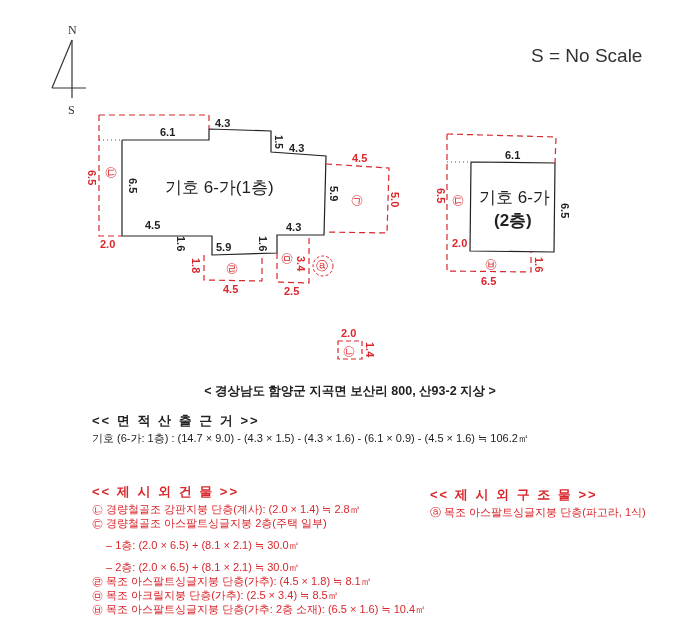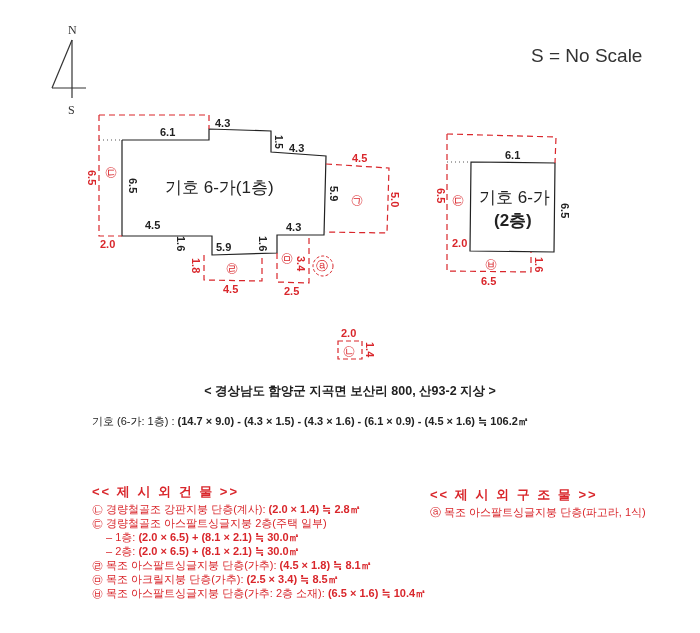--- a/index.html
+++ b/index.html
@@ -11,22 +11,22 @@
   .lbl { font-family:"Liberation Sans","DejaVu Sans",sans-serif; font-size:17px; fill:#222; }
   .circ { font-family:"DejaVu Sans",sans-serif; font-size:12px; fill:#d9262b; }
   .ns { font-family:"Liberation Serif",serif; font-size:12px; fill:#333; }
   .scale { position:absolute; left:531px; top:45px; font-size:19px; color:#333; }
   .address { position:absolute; left:0; width:700px; top:383px; text-align:center; font-size:12.5px; font-weight:bold; color:#222; }
   .sec { position:absolute; font-size:11px; line-height:14px; }
   .sec .title { font-weight:bold; font-size:13px; letter-spacing:2px; margin-bottom:3px; }
   .black { color:#222; }
   .red { color:#d9262b; }
   .row { white-space:nowrap; }
-  .row .b { font-weight:bold; }
-  .indent { padding-left:14px; }
+  .row .b { font-weight:normal; }
+  .indent { padding-left:14px;margin-top:8px; }
 </style>
 </head>
 <body>
 
 <svg id="drawing" viewBox="0 0 700 370" xmlns="http://www.w3.org/2000/svg">
 
   <g>
     <text class="ns" x="68" y="34">N</text>
     <line x1="72" y1="40" x2="72" y2="98" stroke="#333" stroke-width="1.2"></line>
     <line x1="72" y1="40" x2="52" y2="88" stroke="#333" stroke-width="1.2"></line>
@@ -99,20 +99,21 @@
   <text class="circ" x="452" y="204">㉢</text>
   <text class="dim-r" x="481" y="285">6.5</text>
   <text class="dim-r" x="257" y="-535" transform="rotate(90 0 0)">1.6</text>
   <text class="circ" x="485" y="268">㉥</text>
 </svg>
 
 <div class="scale">S = No Scale</div>
 <div class="address">&lt; 경상남도 함양군 지곡면 보산리 800, 산93-2 지상 &gt;</div>
 
 <div class="sec black" style="left:92px; top:414px;">
+  <div class="title">&lt;&lt; 면 적 산 출 근 거 &gt;&gt;</div>
   <div class="row"><span>기호 (6-가: 1층) : </span><span class="b">(14.7 × 9.0) - (4.3 × 1.5) - (4.3 × 1.6) - (6.1 × 0.9) - (4.5 × 1.6) ≒ 106.2㎡</span></div>
 </div>
 
 <div class="sec red" style="left:92px; top:485px;">
   <div class="title">&lt;&lt; 제 시 외 건 물 &gt;&gt;</div>
   <div class="row"><span>㉡ 경량철골조 강판지붕 단층(계사): </span><span class="b">(2.0 × 1.4) ≒ 2.8㎡</span></div>
   <div class="row"><span>㉢ 경량철골조 아스팔트싱글지붕 2층(주택 일부)</span></div>
   <div class="row indent"><span>– 1층: </span><span class="b">(2.0 × 6.5) + (8.1 × 2.1) ≒ 30.0㎡</span></div>
   <div class="row indent"><span>– 2층: </span><span class="b">(2.0 × 6.5) + (8.1 × 2.1) ≒ 30.0㎡</span></div>
   <div class="row"><span>㉣ 목조 아스팔트싱글지붕 단층(가추): </span><span class="b">(4.5 × 1.8) ≒ 8.1㎡</span></div>

